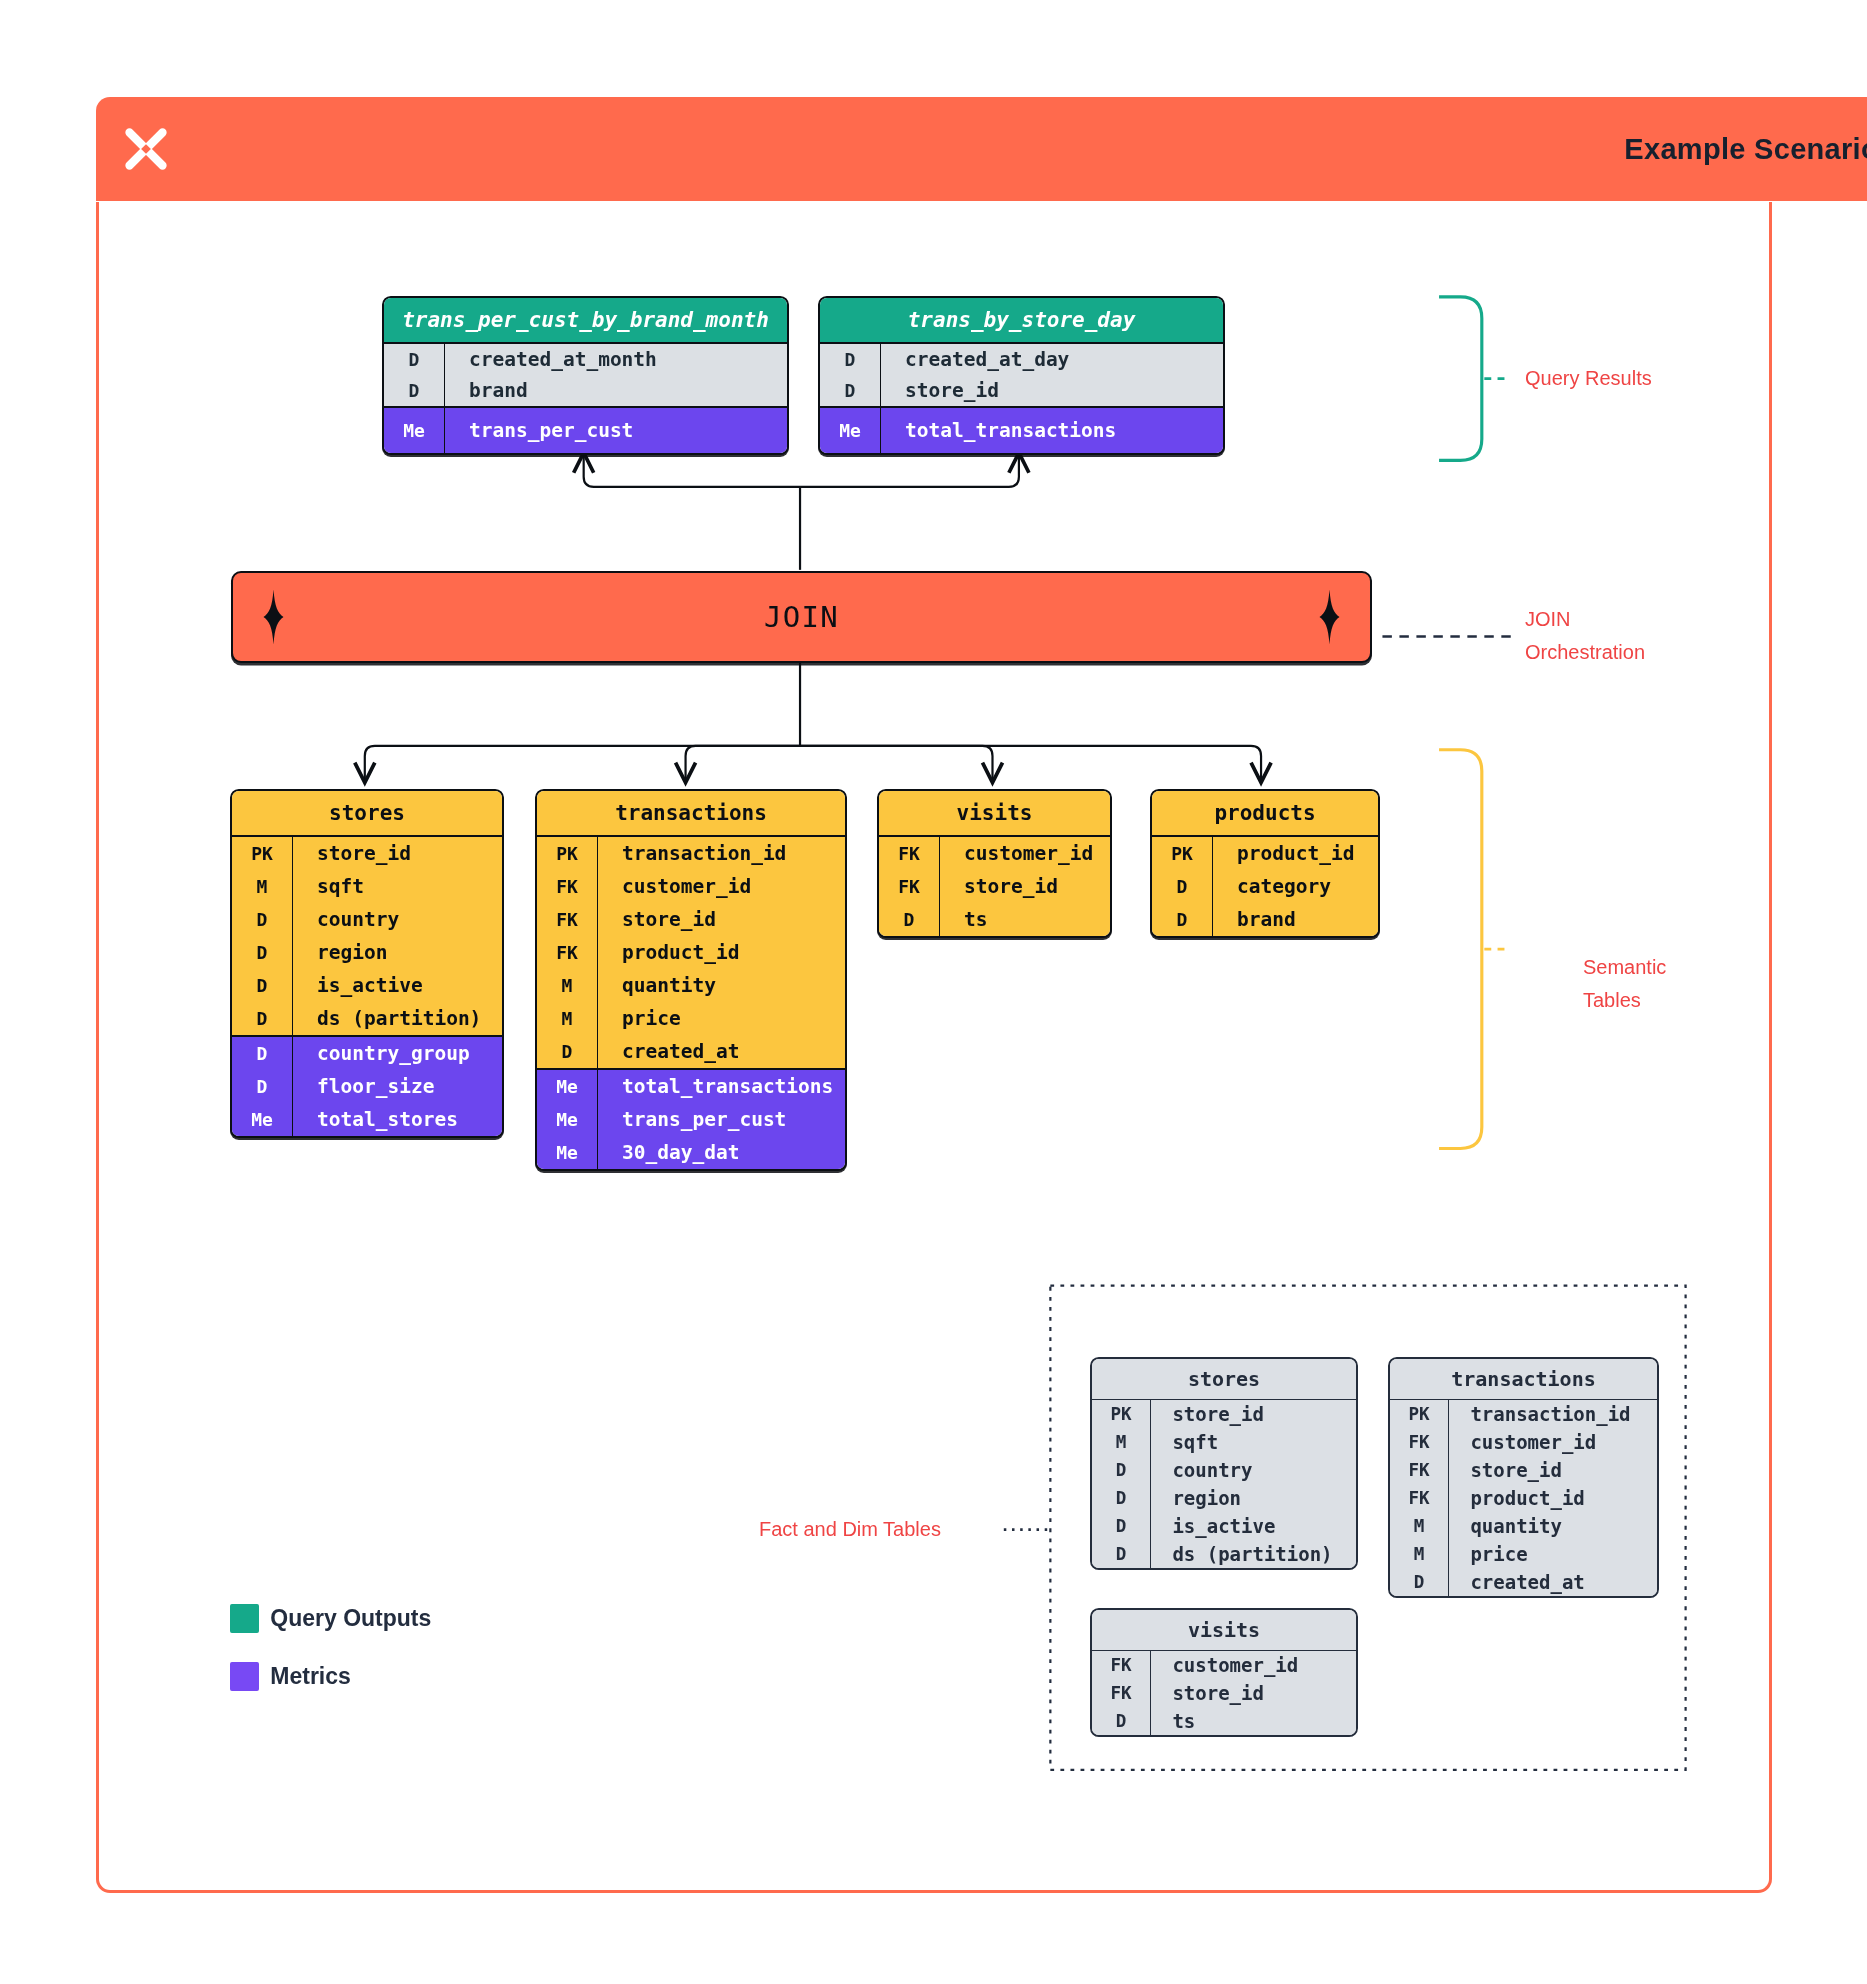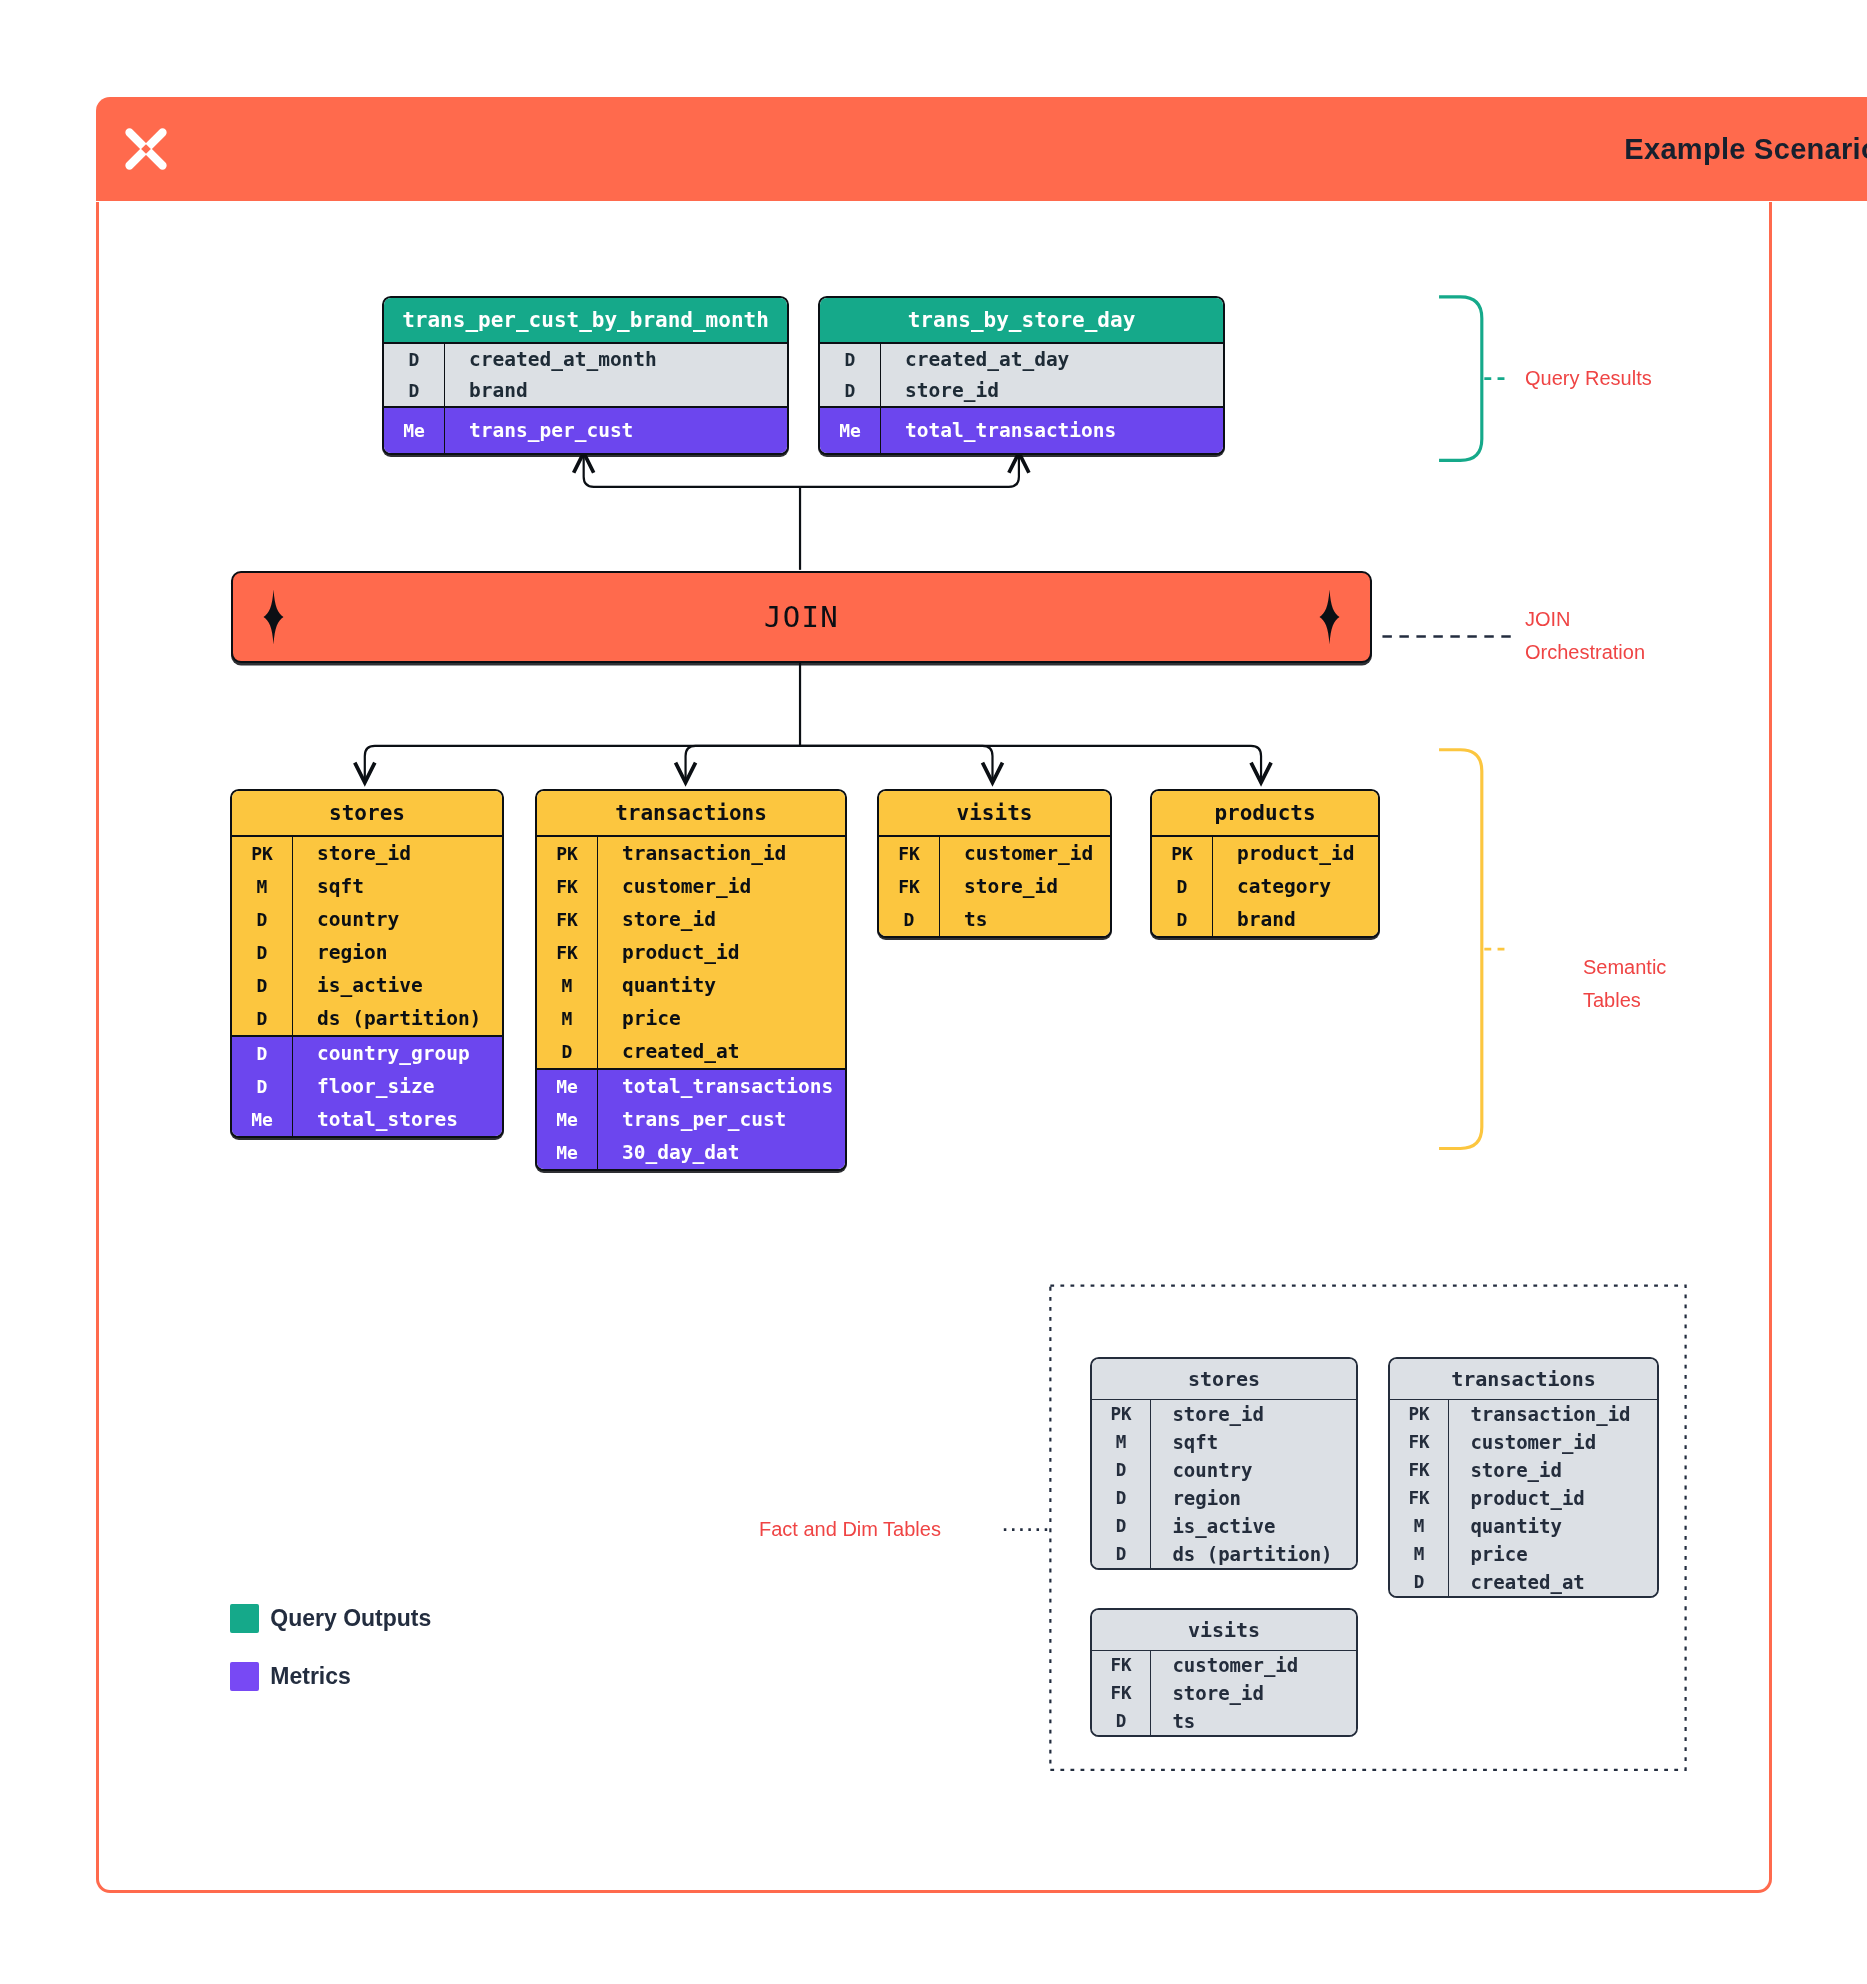--- a/index.html
+++ b/index.html
@@ -16,21 +16,21 @@
   .overlay{position:absolute;left:0;top:0;pointer-events:none;}
 
   
   .tbl{position:absolute;border:2.5px solid #0B0F14;border-radius:8.8px;overflow:hidden;background:#fff;font-family:"DejaVu Sans Mono",monospace;font-weight:bold;box-shadow:0 1.9px 0 rgba(10,12,16,.85);}
   .tbl .hdr{height:44px;display:flex;align-items:center;justify-content:center;font-size:21px;border-bottom:2.5px solid #0B0F14;}
   .tbl .row{display:flex;align-items:stretch;}
   .tbl .key{flex:0 0 60px;display:flex;align-items:center;justify-content:center;font-size:18px;border-right:1.9px solid #0B0F14;}
   .tbl .name{display:flex;align-items:center;padding-left:24px;font-size:19.5px;}
   .sec-met{border-top:2.5px solid #0B0F14;}
 
-  .v-query .hdr{background:#15A98A;color:#ffffff;}
+  .v-query .hdr{background:#15A98A;color:#ffffff;font-style:italic;}
   .v-query .row{height:31px;background:#DCE0E4;color:#1E2B36;}
   .v-query .sec-met .row{height:45px;background:#6C46EE;color:#ffffff;}
 
   .v-sem .hdr{background:#FCC63F;color:#0B0F14;}
   .v-sem .row{height:33px;background:#FCC63F;color:#0B0F14;}
   .v-sem .sec-met .row{background:#6C46EE;color:#ffffff;}
 
   .v-norm{border-color:#242D3C;box-shadow:none;}
   .v-norm .hdr{height:40px;background:#DCE0E5;color:#242D3C;border-bottom:1.9px solid #242D3C;font-size:20px;}
   .v-norm .row{height:28px;background:#DCE0E5;color:#242D3C;}

